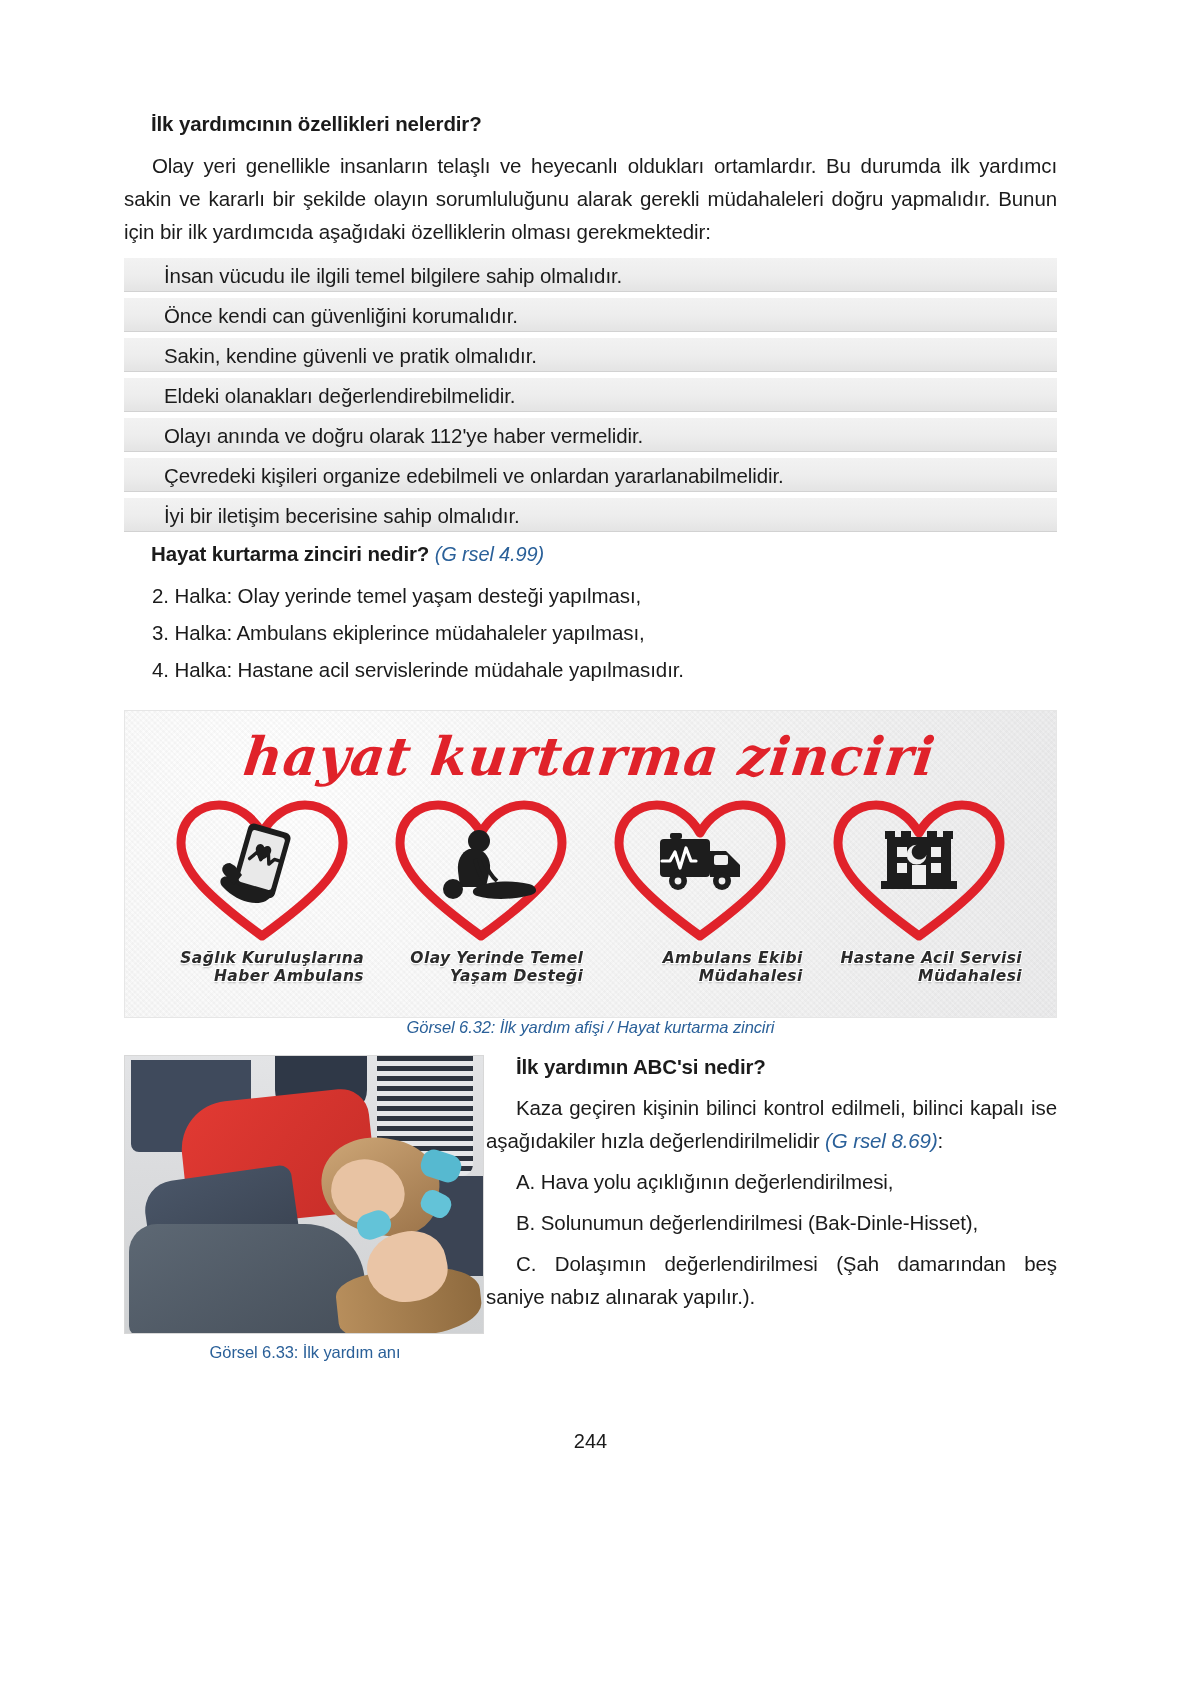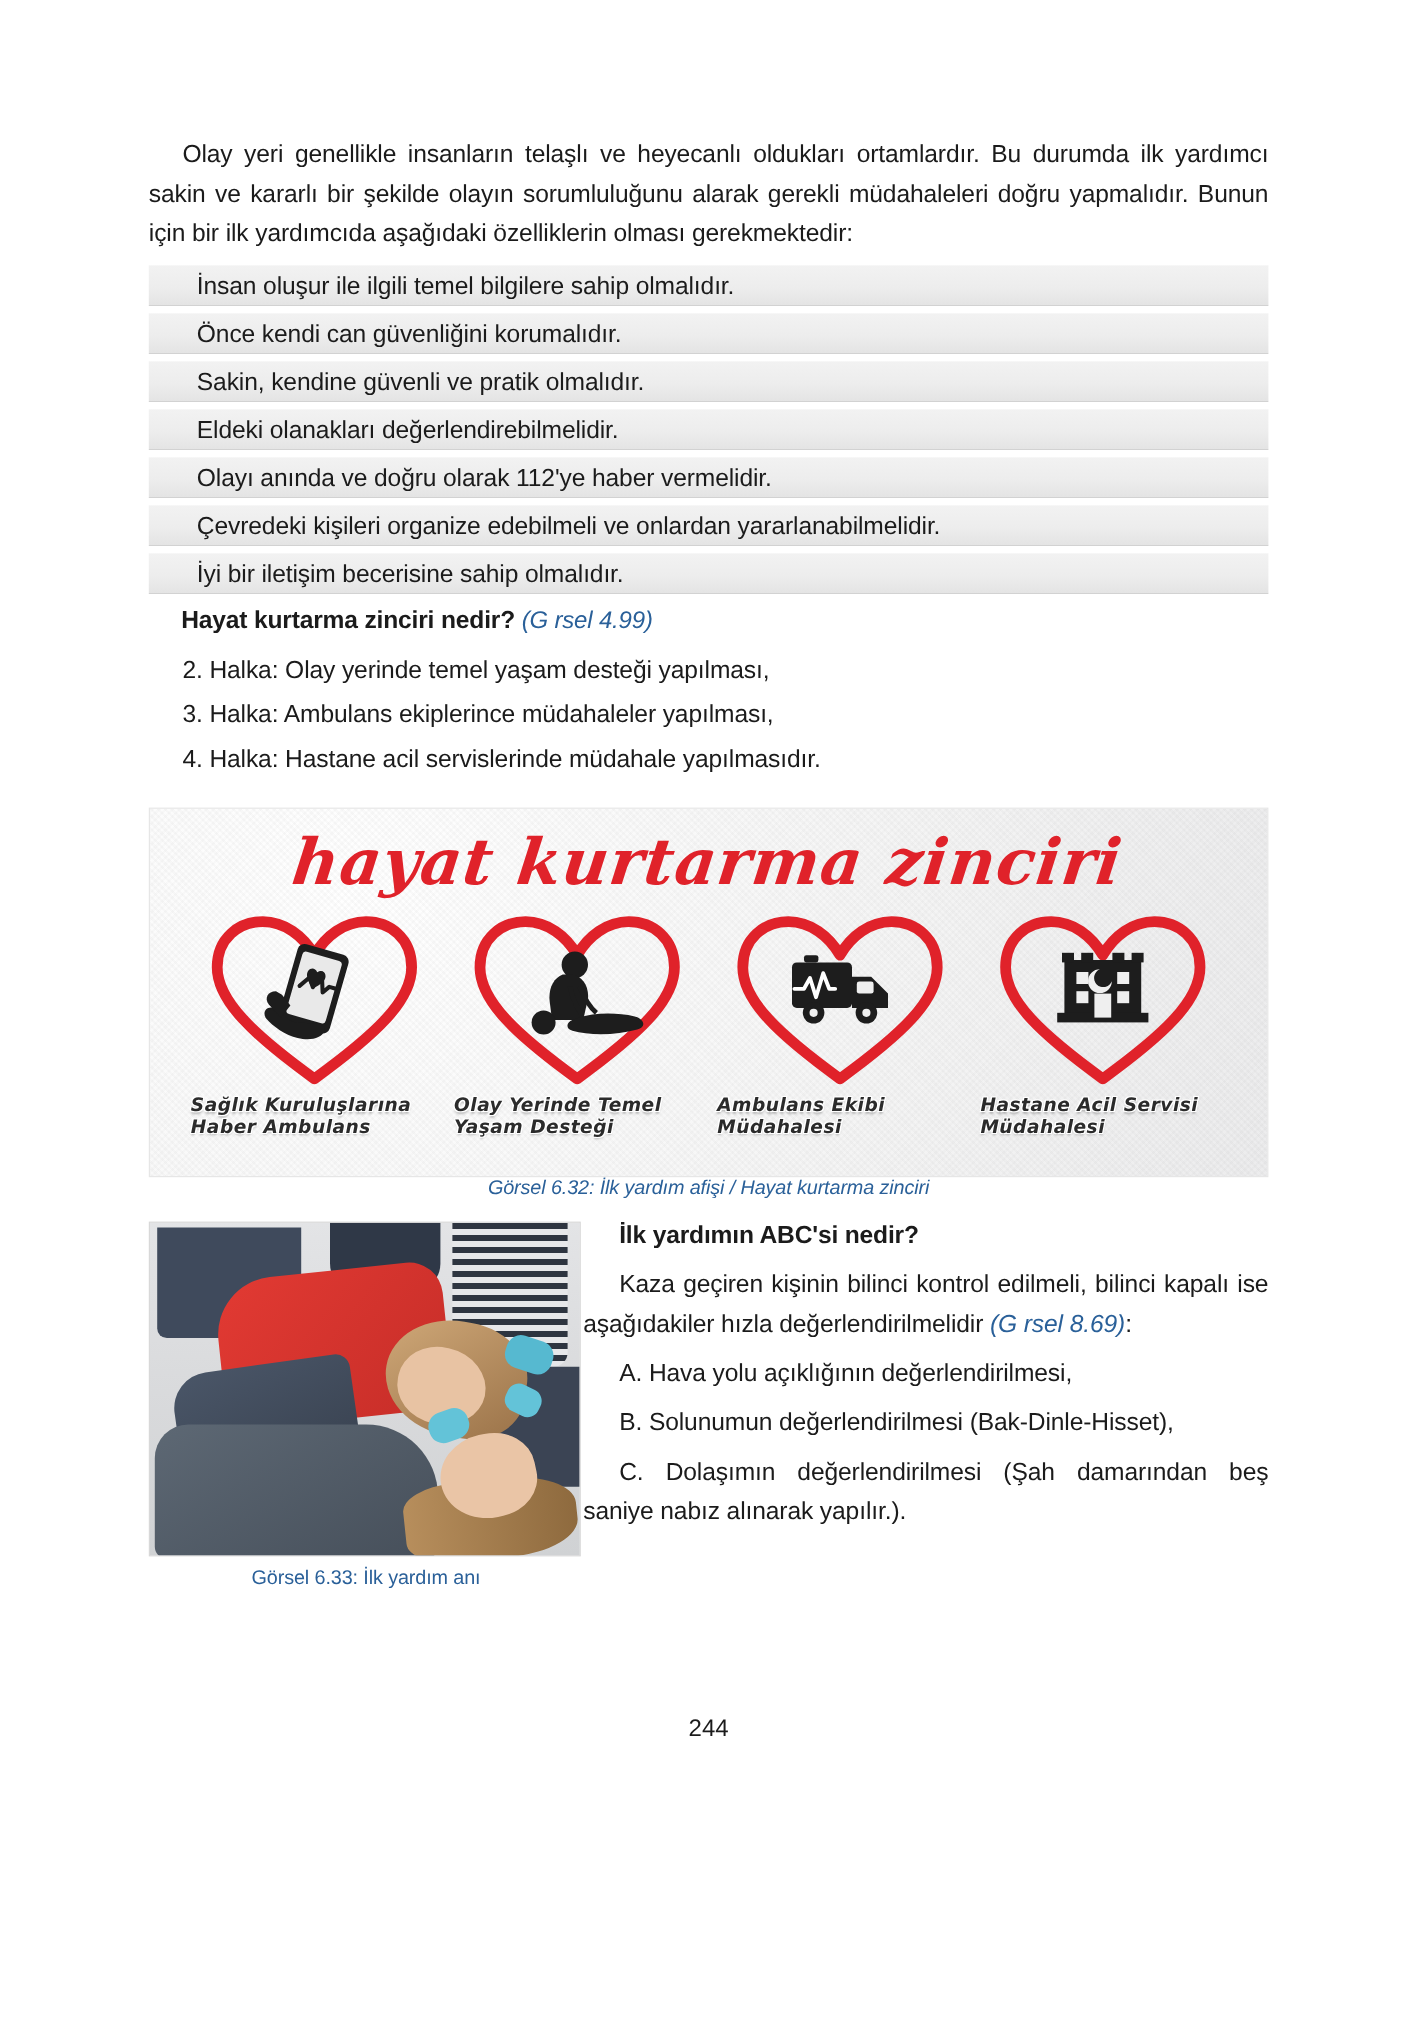--- a/index.html
+++ b/index.html
@@ -72,21 +72,21 @@
     font-family: "DejaVu Serif", serif;
     font-style: italic;
     font-weight: bold;
     font-size: 53px;
     letter-spacing: 1px;
     padding-top: 14px;
     transform: skewX(-7deg);
   }
   .hearts { position:relative; z-index:2; display:flex; justify-content:space-between;
             padding: 6px 34px 0 34px; }
-  .hcell { width: 205px; text-align:left; }
+  .hcell { width: 205px; text-align:right; }
   .heart-wrap { position:relative; width:182px; height:150px; margin:0 auto; }
   .heart-wrap svg { width:182px; height:150px; display:block; }
   .hlabel {
     margin-top: 6px;
     font-family: "DejaVu Sans", sans-serif;
     font-weight: bold;
     font-style: italic;
     font-size: 15.5px;
     line-height: 18px;
     color: #2b2b2b;
@@ -167,25 +167,28 @@
     position:absolute; left:0; right:0; top:1430px; text-align:center;
     font-size:20px; color:#1b1b1b;
   }
 </style>
 </head>
 <body>
 
 <div class="page">
   <div class="content">
 
+    <h2 class="sec-head">
+      <span>İlk yardımcının özellikleri nelerdir?</span>
+    </h2>
 
     <p class="body indent">Olay yeri genellikle insanların telaşlı ve heyecanlı oldukları ortamlardır. Bu durumda ilk yardımcı sakin ve kararlı bir şekilde olayın sorumluluğunu alarak gerekli müdahaleleri doğru yapmalıdır. Bunun için bir ilk yardımcıda aşağıdaki özelliklerin olması gerekmektedir:</p>
 
     <div class="band-list">
-      <div class="band">İnsan oluşur ile ilgili temel bilgilere sahip olmalıdır.</div>
+      <div class="band">İnsan vücudu ile ilgili temel bilgilere sahip olmalıdır.</div>
       <div class="band">Önce kendi can güvenliğini korumalıdır.</div>
       <div class="band">Sakin, kendine güvenli ve pratik olmalıdır.</div>
       <div class="band">Eldeki olanakları değerlendirebilmelidir.</div>
       <div class="band">Olayı anında ve doğru olarak 112'ye haber vermelidir.</div>
       <div class="band">Çevredeki kişileri organize edebilmeli ve onlardan yararlanabilmelidir.</div>
       <div class="band">İyi bir iletişim becerisine sahip olmalıdır.</div>
     </div>
 
     <h2 class="sec-head">
       <span>Hayat kurtarma zinciri nedir?</span>

